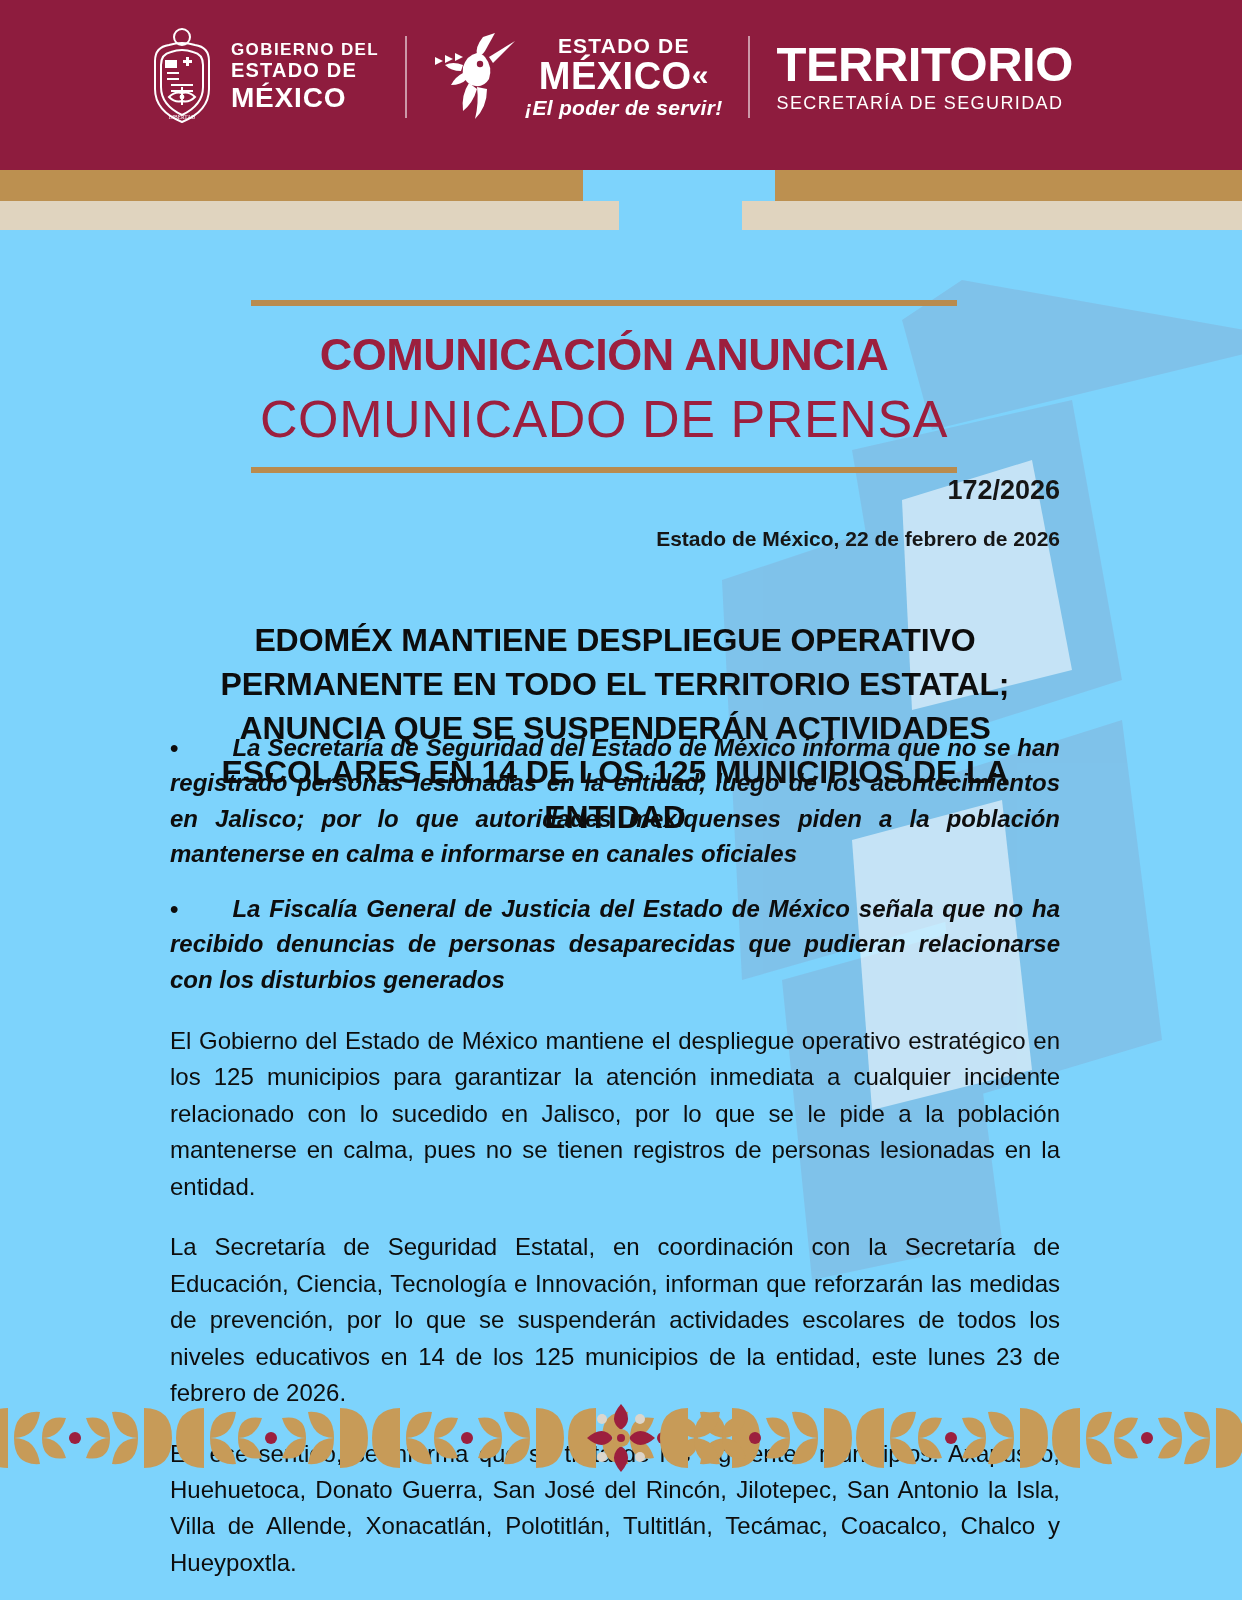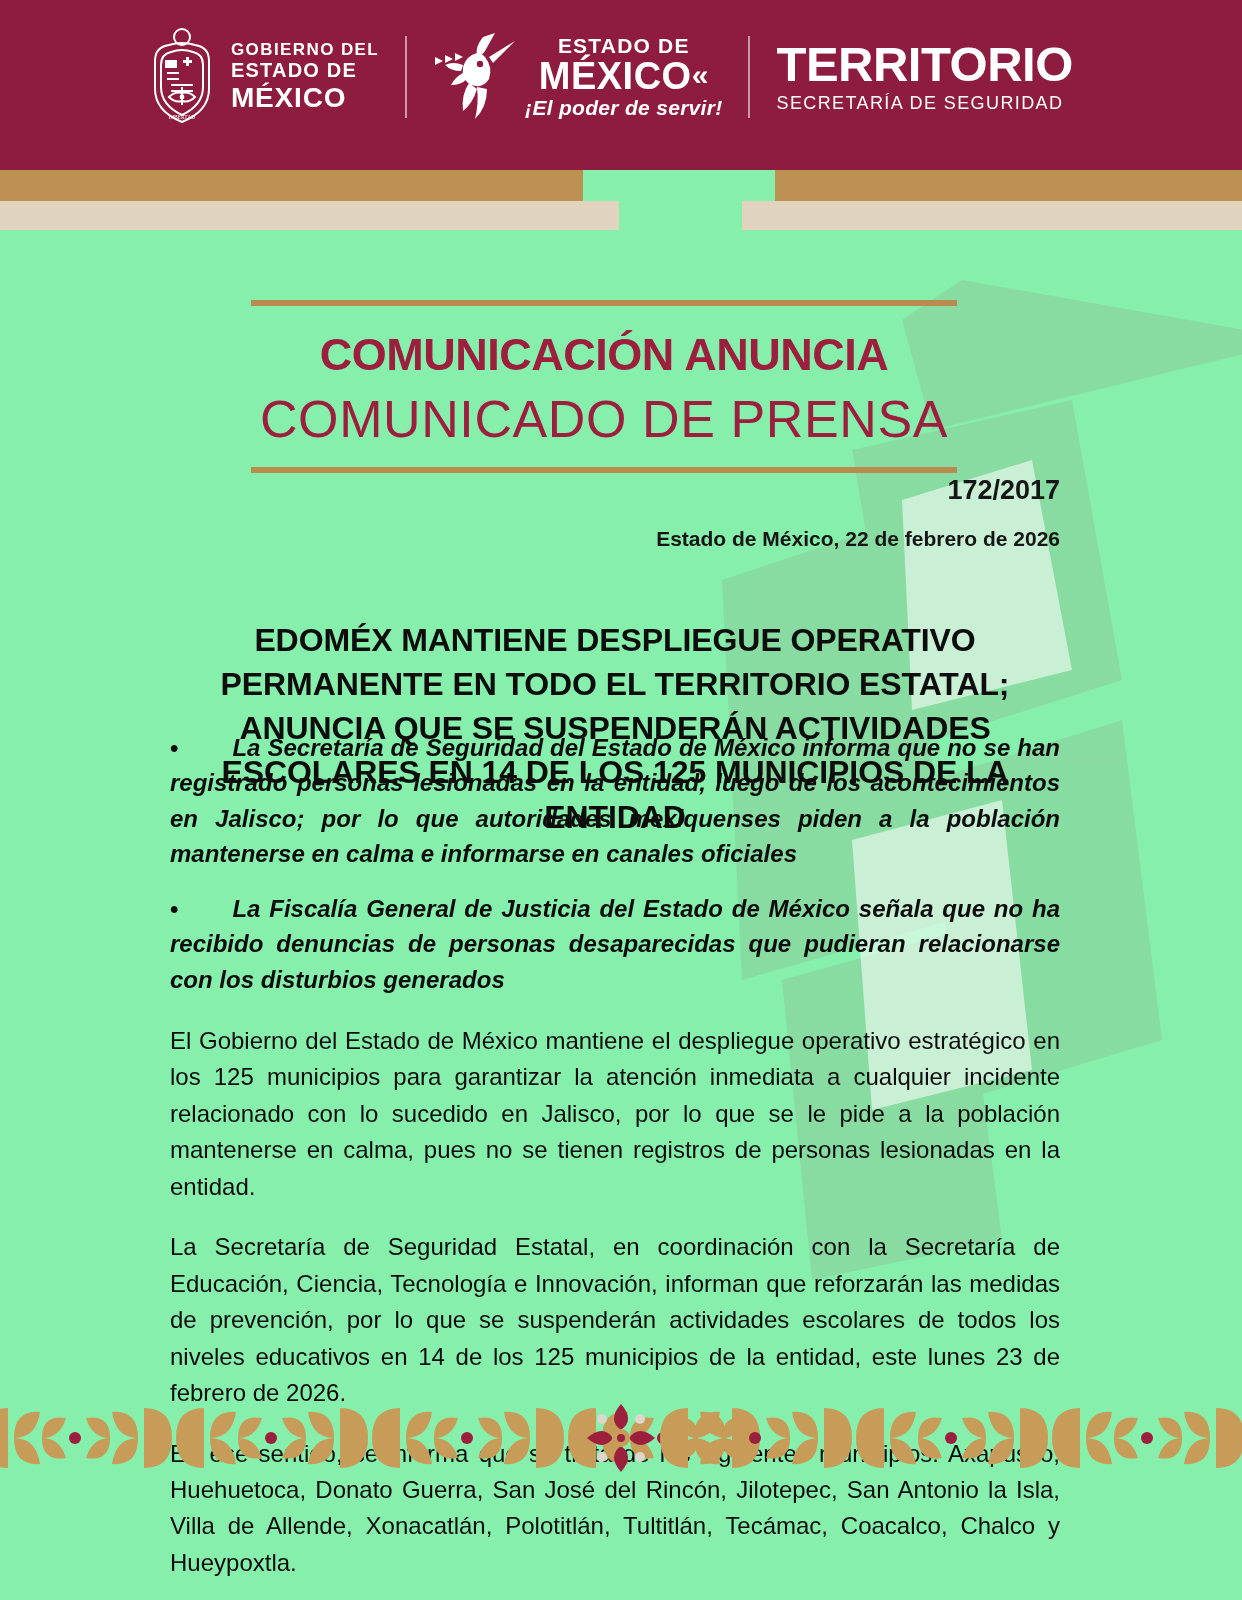--- a/index.html
+++ b/index.html
@@ -7,21 +7,21 @@
     padding: 0;
     background: #ffffff;
   }
   body {
     font-family: "Liberation Sans", sans-serif;
   }
   .page {
     position: relative;
     width: 1242px;
     height: 1600px;
-    background: #86efac;
+    background: #7dd3fc;
     overflow: hidden;
   }
 
   
   .watermark {
     position: absolute;
     left: 0; top: 170px;
     width: 1242px;
     height: 1260px;
     overflow: hidden;
@@ -274,21 +274,21 @@
   </div>
 
   <div class="title-block">
     <div class="rule"></div>
     <div class="t-main">COMUNICACIÓN ANUNCIA</div>
     <div class="t-sub">COMUNICADO DE PRENSA</div>
     <div class="rule bottom"></div>
   </div>
 
   <div class="meta">
-    <div class="meta-num">172/2017</div>
+    <div class="meta-num">172/2026</div>
     <div class="meta-date">Estado de México, 22 de febrero de 2026</div>
   </div>
 
   <div class="headline">EDOMÉX MANTIENE DESPLIEGUE OPERATIVO PERMANENTE EN TODO EL TERRITORIO ESTATAL;  ANUNCIA QUE SE SUSPENDERÁN ACTIVIDADES ESCOLARES EN 14 DE LOS 125 MUNICIPIOS DE LA ENTIDAD</div>
 
   <div class="body-copy">
 
     <p class="bullet-p"><span class="bdot">•</span><span class="gap"></span><span>La Secretaría de Seguridad del Estado de México informa que no se han registrado personas lesionadas en la entidad, luego de los acontecimientos en Jalisco; por lo que autoridades mexiquenses piden a la población mantenerse en calma e informarse en canales oficiales</span></p>
 
     <p class="bullet-p b2"><span class="bdot">•</span><span class="gap"></span><span>La Fiscalía General de Justicia del Estado de México señala que no ha recibido denuncias de personas desaparecidas que pudieran relacionarse con los disturbios generados</span></p>

